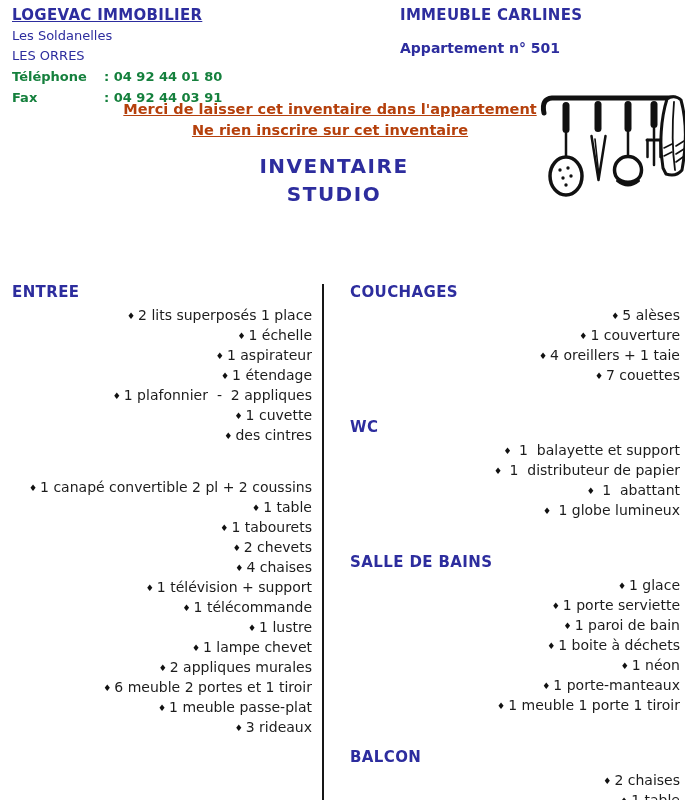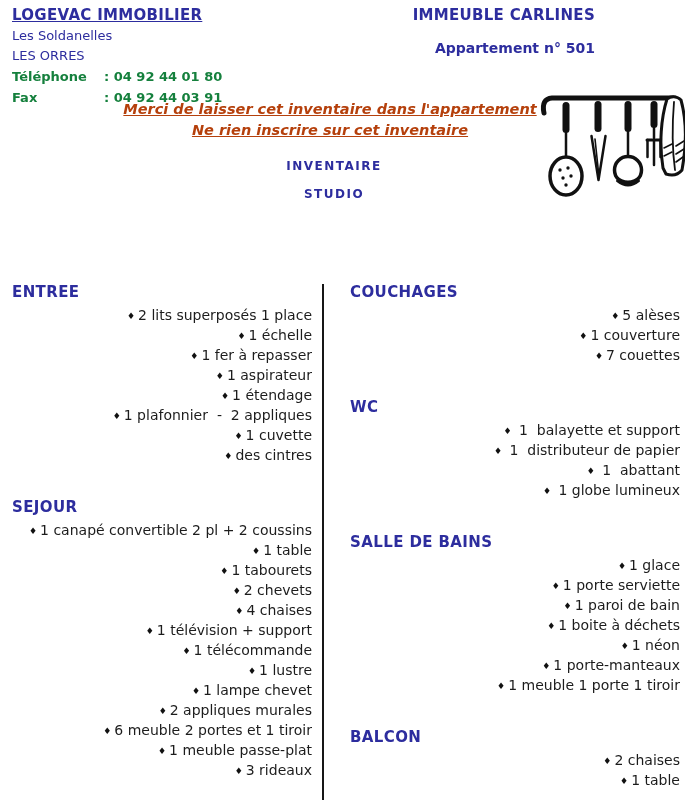--- a/index.html
+++ b/index.html
@@ -12,35 +12,35 @@
   
   .company{left:12px;top:6px;line-height:19px;}
   .company-name{
     font-weight:bold;font-size:15px;color:#2d2d9e;
     text-decoration:underline;letter-spacing:.3px;
   }
   .company-line{font-size:13px;color:#2d2d9e;margin-top:1px;}
   .contact-row{font-size:13px;font-weight:bold;color:#15803d;margin-top:2px;white-space:pre;}
   .contact-label{display:inline-block;width:92px;}
   
-  .building{left:400px;top:6px;width:195px;text-align:right;}
+  .building{left:400px;top:6px;width:195px;text-align:left;}
   .building-name{font-weight:bold;font-size:15px;color:#2d2d9e;letter-spacing:.3px;}
   .building-apt{font-weight:bold;font-size:14px;color:#2d2d9e;margin-top:16px;}
   
   .notice{left:0;top:99px;width:660px;text-align:center;}
   .notice-line{
-    font-size:14.5px;font-weight:bold;font-style:italic;
+    font-size:14.5px;font-weight:bold;
     color:#b5400c;text-decoration:underline;line-height:21px;white-space:pre;
   }
   
   .utensils{left:536px;top:86px;width:150px;height:112px;}
   
   .doc-title{left:0;top:152px;width:660px;text-align:center;}
   .doc-title div{
-    font-size:12px;font-weight:bold;color:#2d2d9e;
+    font-size:20px;font-weight:bold;color:#2d2d9e;
     letter-spacing:1.5px;line-height:28px;padding-left:8px;
   }
   
   .divider{left:322px;top:284px;width:2px;height:516px;background:#161616;}
   .col{top:283px;}
   .col-left{left:12px;width:300px;}
   .col-right{left:350px;width:330px;}
   .inv-section{margin:0 0 32px 0;}
   .inv-heading{
     font-size:15px;font-weight:bold;color:#2d2d9e;
@@ -117,30 +117,28 @@
 </div>
 
 <div class="abs divider"></div>
 
 <div class="abs col col-left" id="col-left">
     <section class="inv-section">
       <div class="inv-heading">ENTREE</div>
       <ul class="inv-list">
         <li><span class="bullet">♦</span><span>2 lits superposés 1 place</span></li>
         <li><span class="bullet">♦</span><span>1 échelle</span></li>
-        <li><span class="bullet">♦</span><span>1 fer à repasser</span></li>
         <li><span class="bullet">♦</span><span>1 aspirateur</span></li>
         <li><span class="bullet">♦</span><span>1 étendage</span></li>
         <li><span class="bullet">♦</span><span>1 plafonnier  -  2 appliques</span></li>
         <li><span class="bullet">♦</span><span>1 cuvette</span></li>
         <li><span class="bullet">♦</span><span>des cintres</span></li>
       </ul>
     </section>
     <section class="inv-section">
-      <div class="inv-heading">SEJOUR</div>
       <ul class="inv-list">
         <li><span class="bullet">♦</span><span>1 canapé convertible 2 pl + 2 coussins</span></li>
         <li><span class="bullet">♦</span><span>1 table</span></li>
         <li><span class="bullet">♦</span><span>1 tabourets</span></li>
         <li><span class="bullet">♦</span><span>2 chevets</span></li>
         <li><span class="bullet">♦</span><span>4 chaises</span></li>
         <li><span class="bullet">♦</span><span>1 télévision + support</span></li>
         <li><span class="bullet">♦</span><span>1 télécommande</span></li>
         <li><span class="bullet">♦</span><span>1 lustre</span></li>
         <li><span class="bullet">♦</span><span>1 lampe chevet</span></li>
@@ -150,20 +148,21 @@
         <li><span class="bullet">♦</span><span>3 rideaux</span></li>
       </ul>
     </section>
   </div>
 <div class="abs col col-right" id="col-right">
     <section class="inv-section">
       <div class="inv-heading">COUCHAGES</div>
       <ul class="inv-list">
         <li><span class="bullet">♦</span><span>5 alèses</span></li>
         <li><span class="bullet">♦</span><span>1 couverture</span></li>
+        <li><span class="bullet">♦</span><span>4 oreillers + 1 taie</span></li>
         <li><span class="bullet">♦</span><span>7 couettes</span></li>
       </ul>
     </section>
     <section class="inv-section">
       <div class="inv-heading">WC</div>
       <ul class="inv-list">
         <li><span class="bullet">♦</span><span> 1  balayette et support</span></li>
         <li><span class="bullet">♦</span><span> 1  distributeur de papier</span></li>
         <li><span class="bullet">♦</span><span> 1  abattant</span></li>
         <li><span class="bullet">♦</span><span> 1 globe lumineux</span></li>

